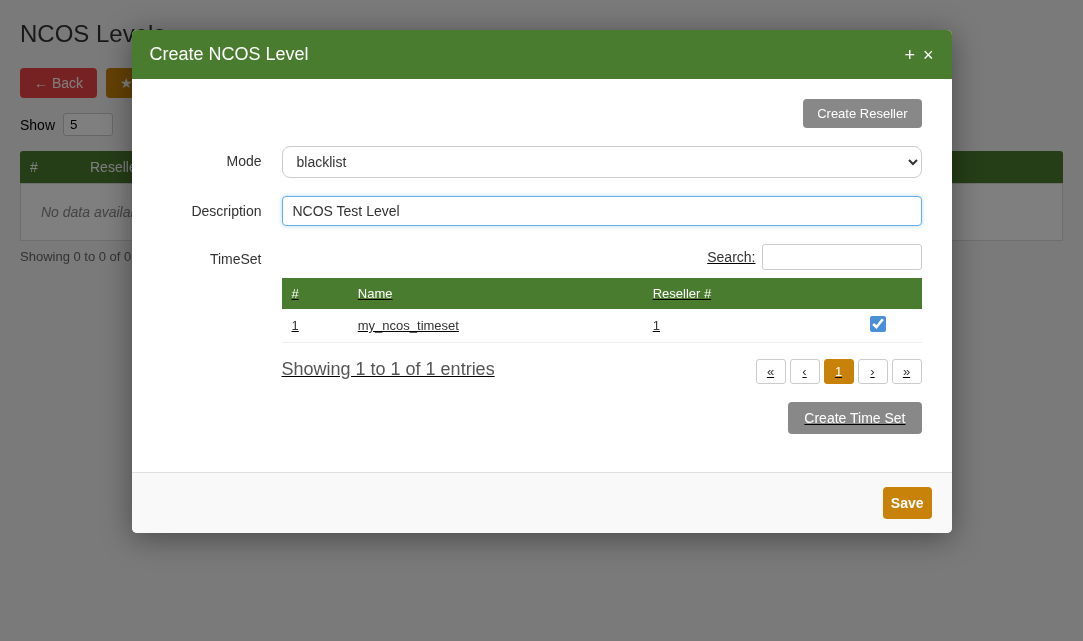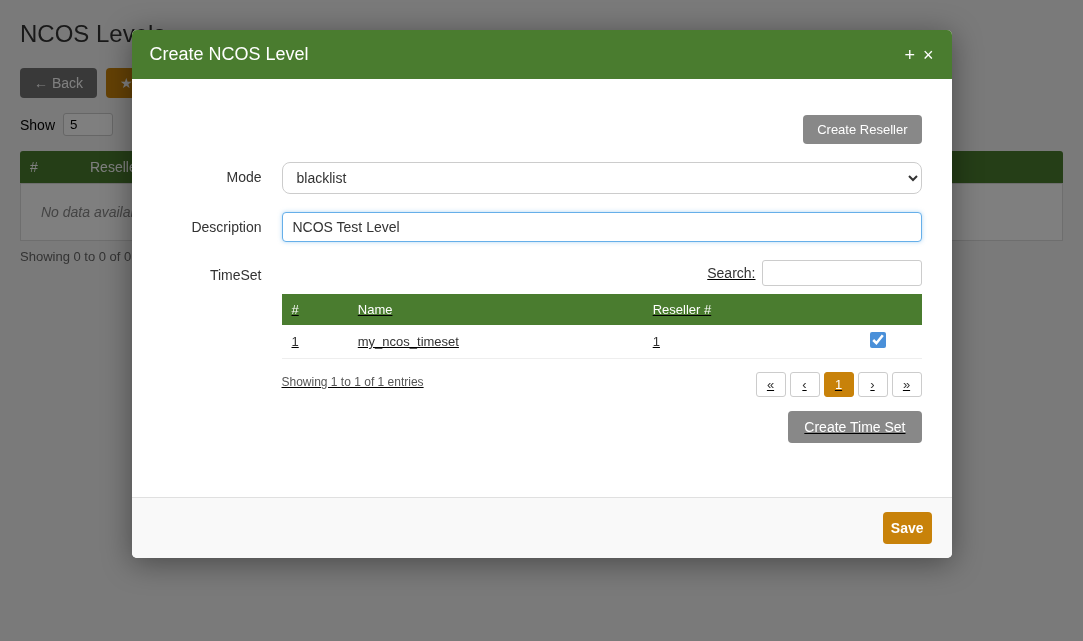--- a/index.html
+++ b/index.html
@@ -23,21 +23,21 @@
     }
 
     .page-title {
       font-size: 24px;
       font-weight: 300;
       color: #333;
       margin-bottom: 20px;
     }
 
     .btn-back {
-      background: #737373;
+      background: #ef4444;
       color: #fff;
       border: none;
       padding: 7px 14px;
       border-radius: 4px;
       cursor: pointer;
       font-size: 14px;
       margin-right: 5px;
     }
 
     .btn-create-bg {
@@ -143,21 +143,21 @@
       line-height: 1;
     }
 
     .modal-body {
       padding: 0;
       overflow-y: auto;
       flex: 1;
     }
 
     .modal-scroll-content {
-      padding: 36px 30px;
+      padding: 20px 30px;
     }
 
     
     .modal-top-action {
       display: flex;
       justify-content: flex-end;
       margin-bottom: 18px;
     }
 
     .btn-create-reseller {
@@ -274,21 +274,21 @@
       color: #333;
     }
 
     .timeset-checkbox {
       width: 16px;
       height: 16px;
       accent-color: #4a90d9;
     }
 
     .timeset-entries {
-      font-size: 12px;
+      font-size: 18px;
       color: #555;
       margin-top: 8px;
       margin-bottom: 8px;
     }
 
     .timeset-pagination {
       display: flex;
       justify-content: flex-end;
       gap: 4px;
       margin-top: 4px;

